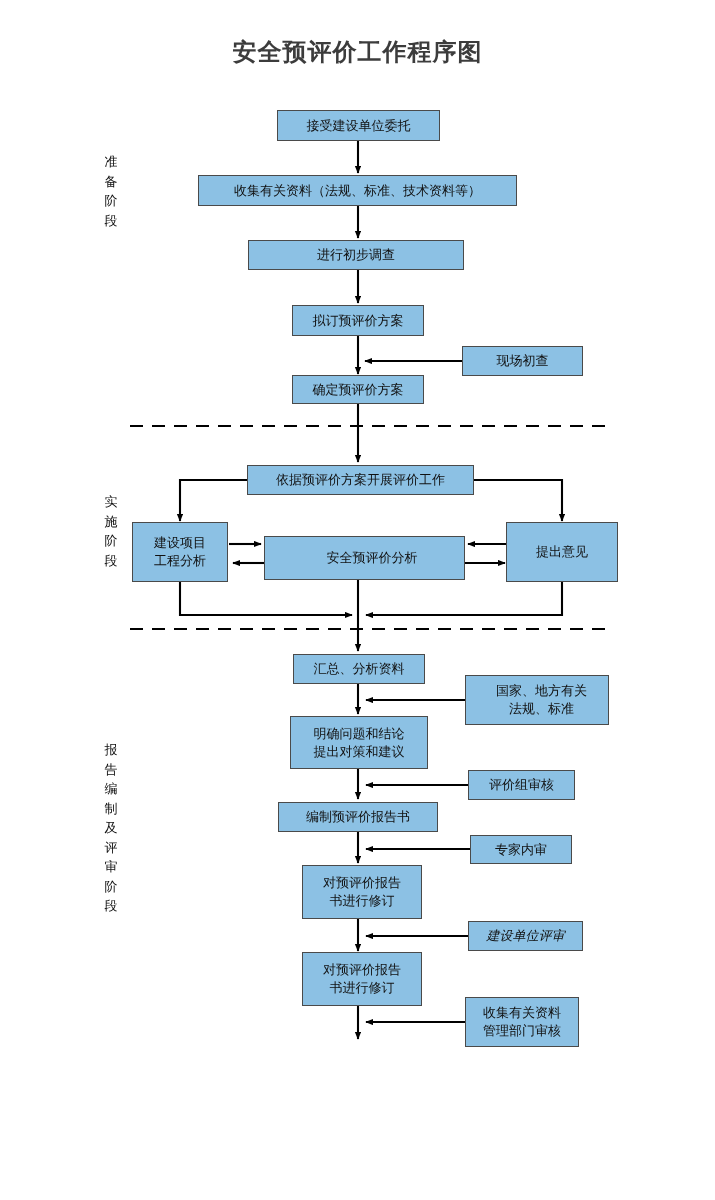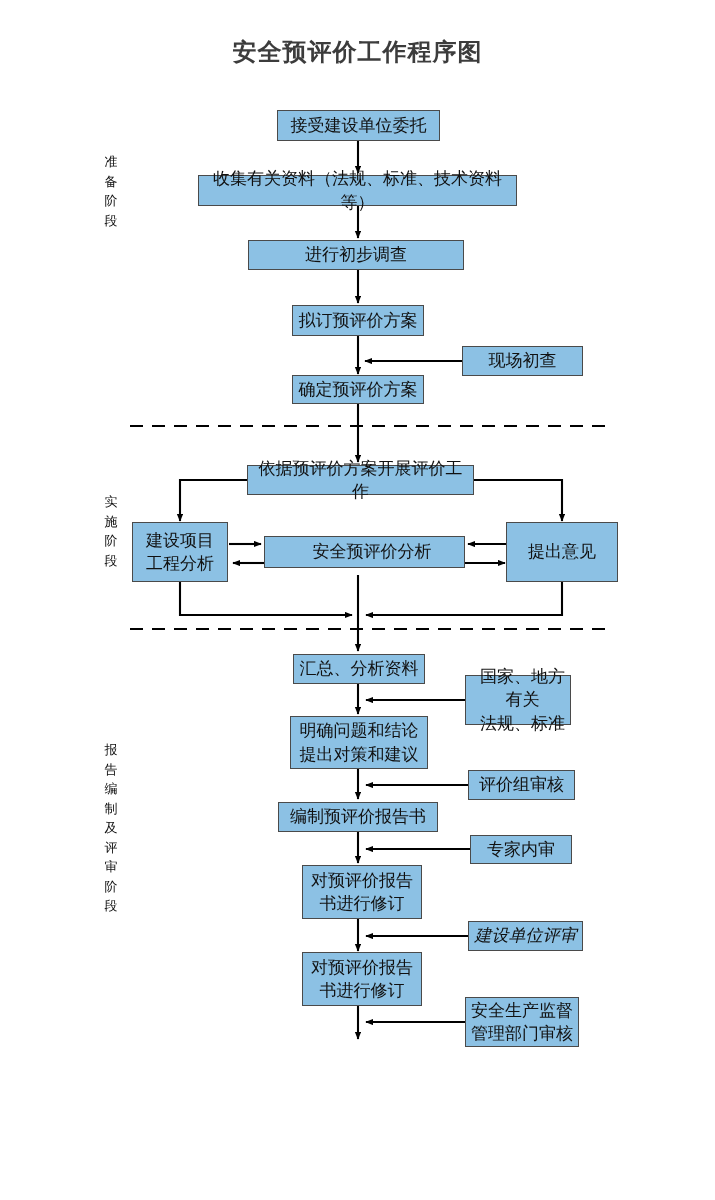--- a/index.html
+++ b/index.html
@@ -28,21 +28,21 @@
     color: #3c3c3c;
     letter-spacing: 1px;
     font-family: "DejaVu Sans", "Liberation Sans", sans-serif;
   }
   .node {
     position: absolute;
     box-sizing: border-box;
     background: #8CC1E4;
     border: 1px solid #4a4a4a;
     color: #111111;
-    font-size: 17px;
+    font-size: 13px;
     line-height: 1.38;
     display: flex;
     align-items: center;
     justify-content: center;
     text-align: center;
     padding: 1px 3px;
   }
   .node span { display: block; white-space: pre-line; }
   .stage-label {
     position: absolute;
@@ -168,31 +168,31 @@
     <span>确定预评价方案</span>
   </div>
 
   <div class="node" style="left:247px; top:465px; width:227px; height:30px;">
     <span>依据预评价方案开展评价工作</span>
   </div>
   <div class="node" style="left:132px; top:522px; width:96px; height:60px;">
     <span>建设项目
 工程分析</span>
   </div>
-  <div class="node" style="left:264px; top:536px; width:201px; height:32px;padding-left:18px;">
+  <div class="node" style="left:264px; top:536px; width:201px; height:44px;padding-left:18px;">
     <span>安全预评价分析</span>
   </div>
   <div class="node" style="left:506px; top:522px; width:112px; height:60px;">
     <span>提出意见</span>
   </div>
 
   <div class="node" style="left:293px; top:654px; width:132px; height:30px;">
     <span>汇总、分析资料</span>
   </div>
-  <div class="node" style="left:465px; top:675px; width:106px; height:50px;padding-left:12px;">
+  <div class="node" style="left:465px; top:675px; width:144px; height:50px;padding-left:12px;">
     <span>国家、地方有关
 法规、标准</span>
   </div>
   <div class="node" style="left:290px; top:716px; width:138px; height:53px;">
     <span>明确问题和结论
 提出对策和建议</span>
   </div>
   <div class="node" style="left:468px; top:770px; width:107px; height:30px;">
     <span>评价组审核</span>
   </div>
@@ -207,17 +207,17 @@
 书进行修订</span>
   </div>
   <div class="node" style="left:468px; top:921px; width:115px; height:30px;font-style:italic;">
     <span>建设单位评审</span>
   </div>
   <div class="node" style="left:302px; top:952px; width:120px; height:54px;">
     <span>对预评价报告
 书进行修订</span>
   </div>
   <div class="node" style="left:465px; top:997px; width:114px; height:50px;">
-    <span>安全生产监督
+    <span>收集有关资料
 管理部门审核</span>
   </div>
 
 </div>
 
 </body></html>

